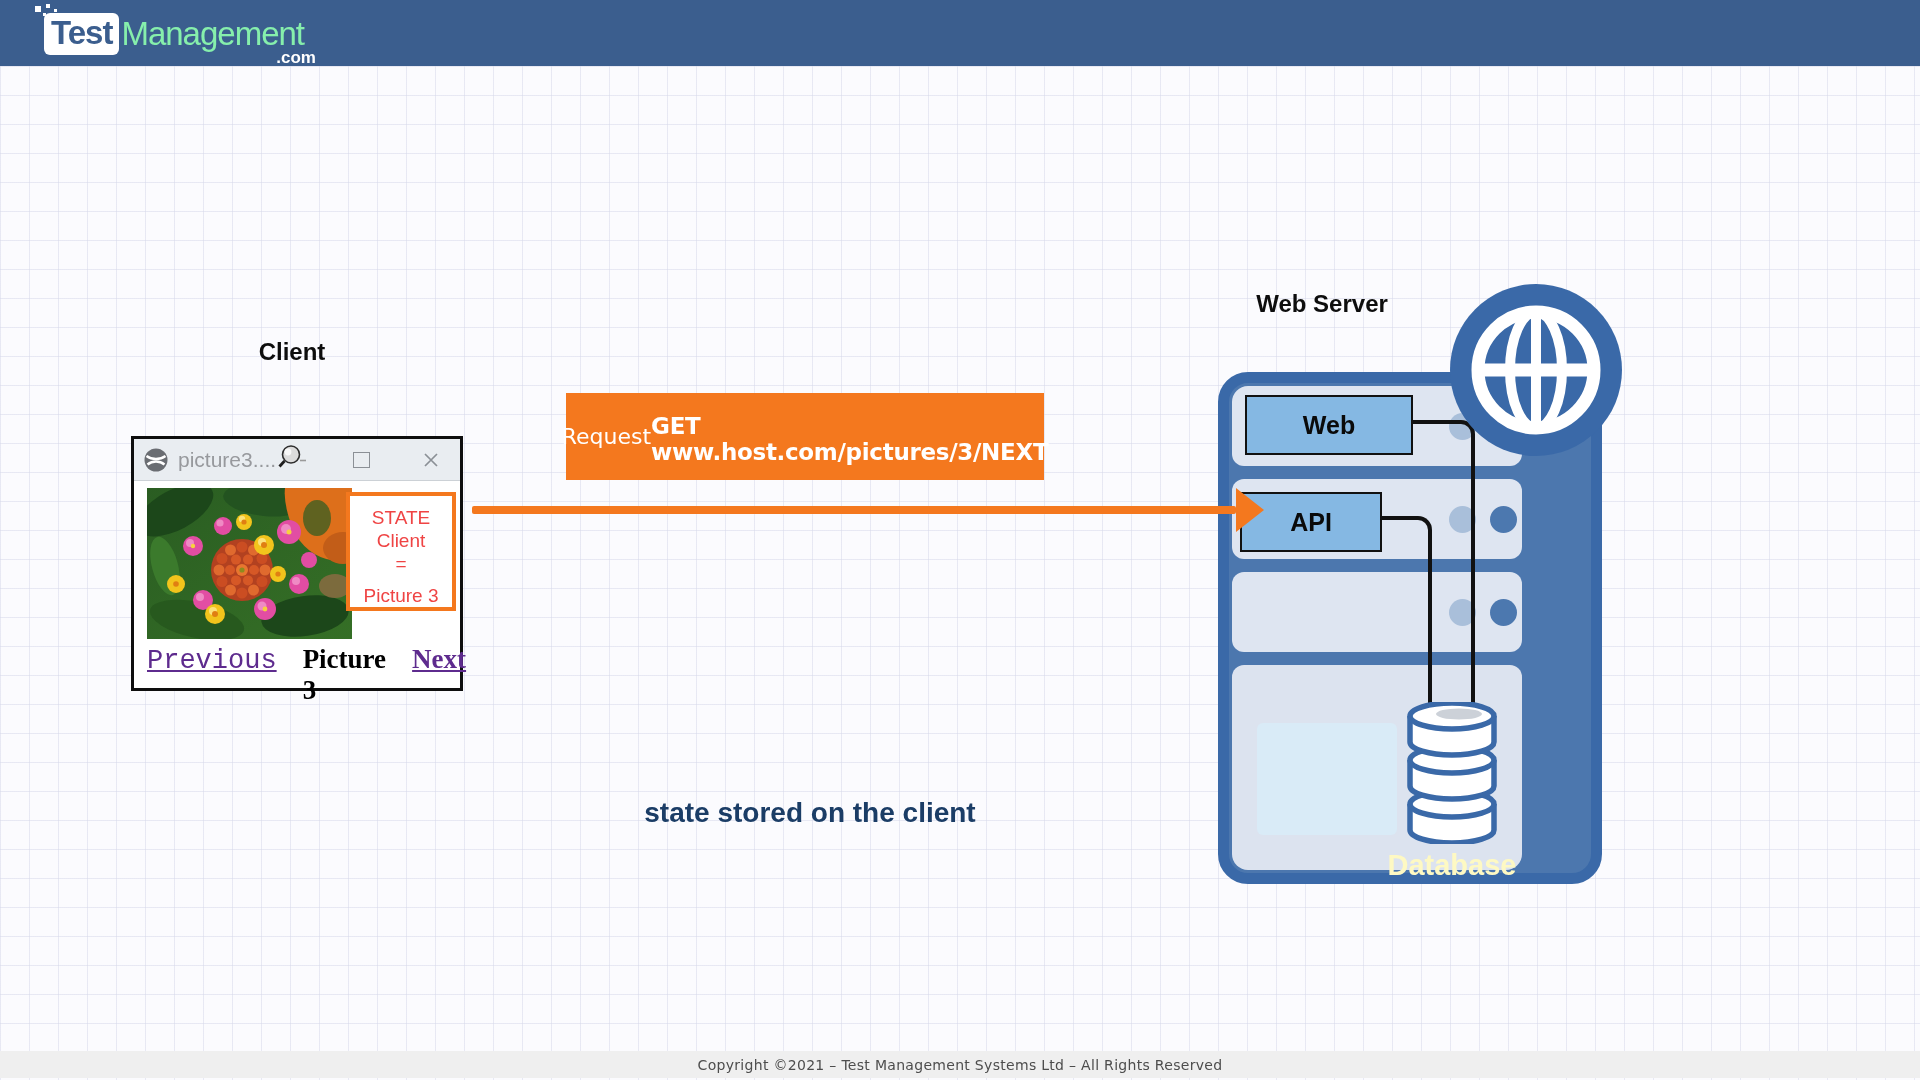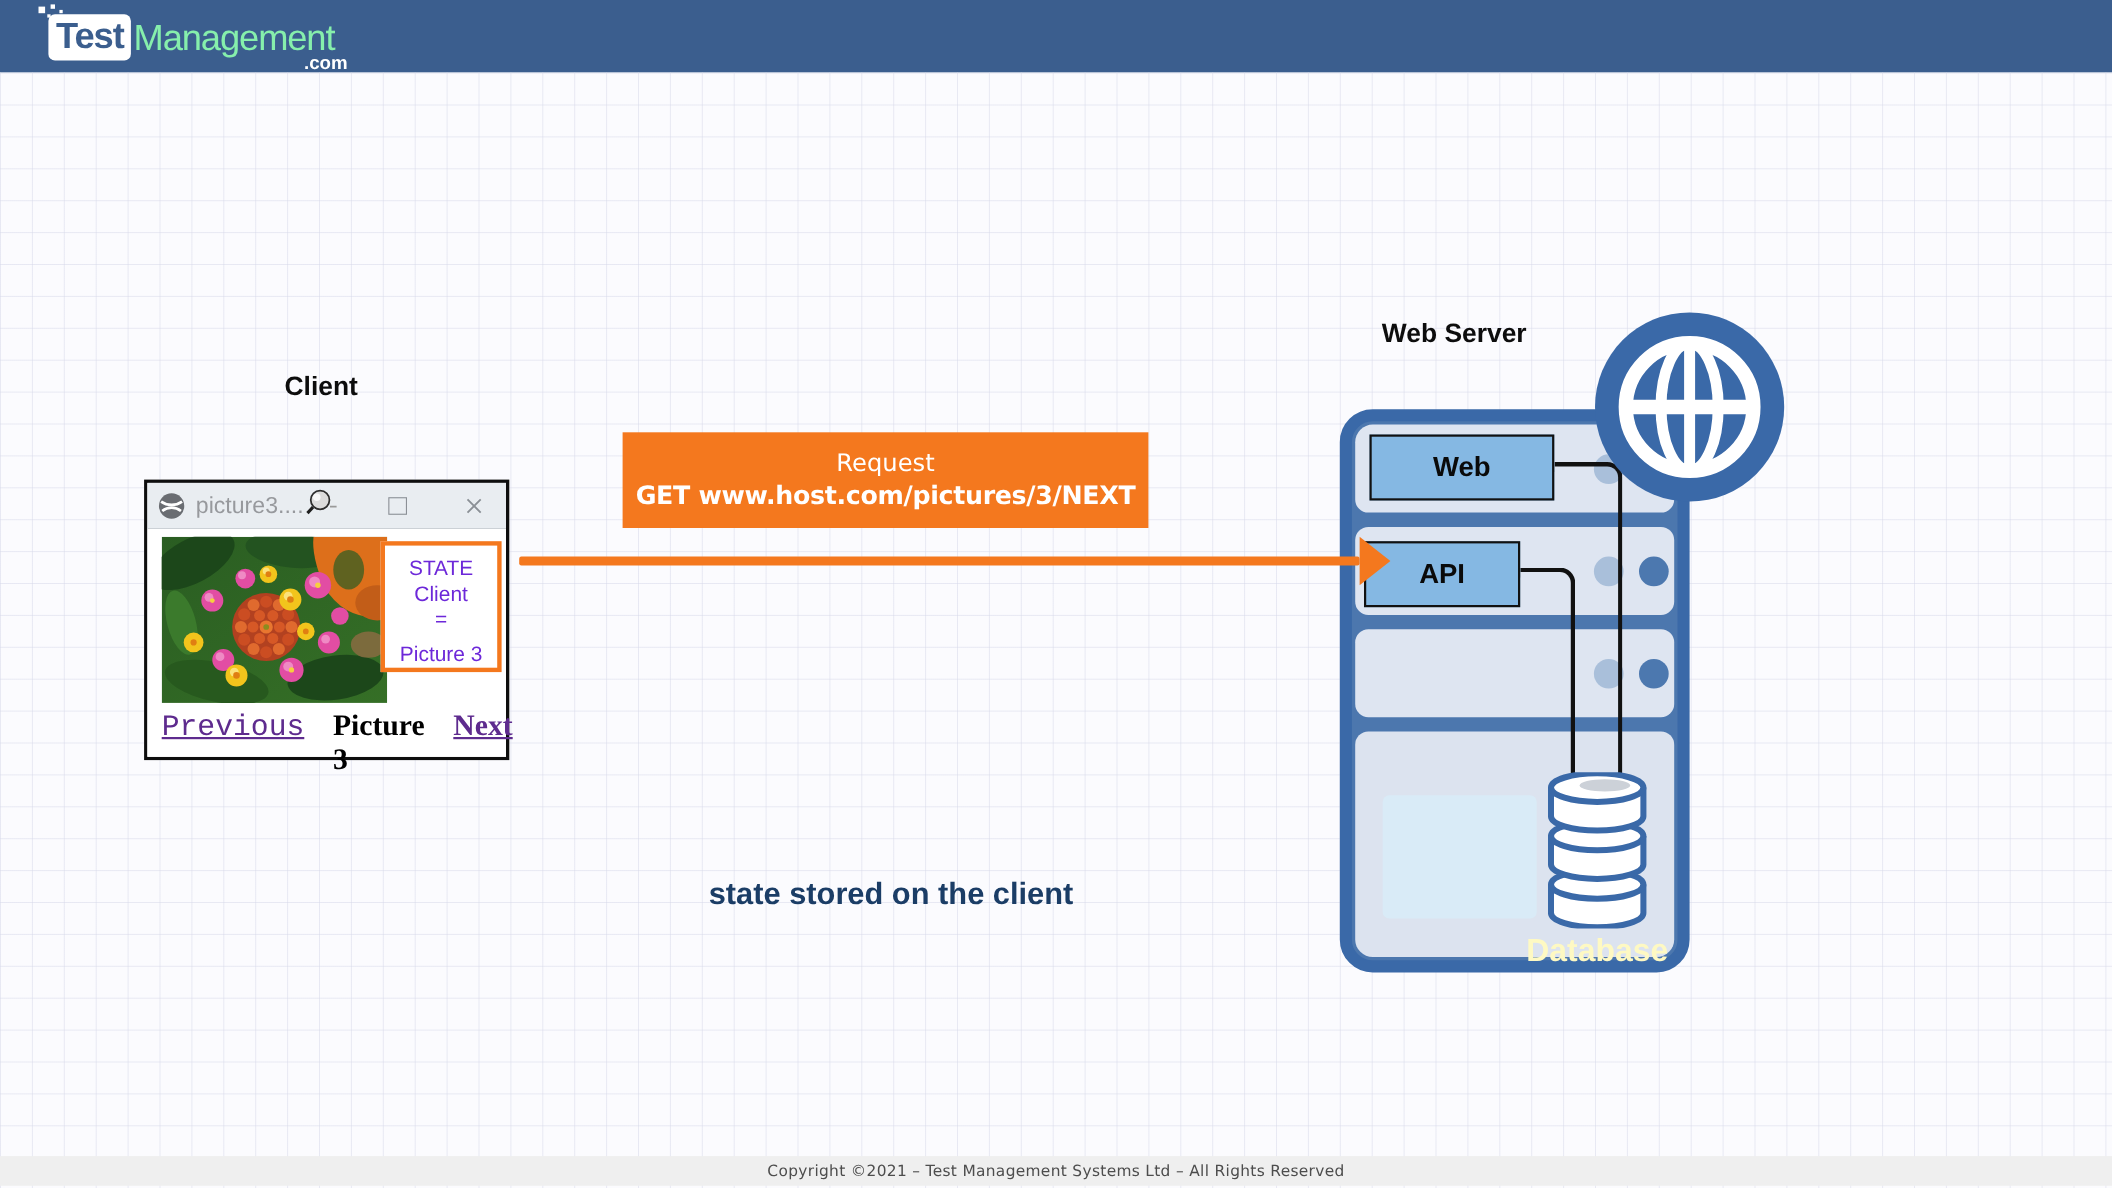--- a/index.html
+++ b/index.html
@@ -37,45 +37,45 @@
   .bw-favicon { position:absolute; left:9px; top:8px; }
   .bw-title { position:absolute; left:44px; top:9px; font-size:21px; color:#97999d; }
   .bw-cursor { position:absolute; left:141px; top:5px; }
   .bw-max { position:absolute; left:219px; top:13px; width:17px; height:16px;
             border:1.5px solid #8b9096; background:transparent; cursor:pointer; }
   .bw-close { position:absolute; left:286px; top:10px; width:22px; height:22px; cursor:pointer; }
   .bw-body { position:relative; width:100%; height:207px; background:#fff; }
   .flower { position:absolute; left:13px; top:7px; width:205px; height:151px; }
   .state-box { position:absolute; left:212px; top:11px; width:110px; height:119px;
                border:4px solid #F4781E; background:#fff; text-align:center;
-               font-size:19px; line-height:23px; color:#6d28d9; padding-top:10px; }
+               font-size:19px; line-height:23px; color:#ef4444; padding-top:10px; }
   .state-box .l4 { margin-top:9px; }
   .bw-nav { position:absolute; left:13px; top:163px; display:flex; gap:26px; align-items:baseline;
             font-family:"Liberation Serif", serif; font-size:27px; }
   .bw-prev { color:#5E2B8E; text-decoration:underline; cursor:pointer;font-family:Liberation Mono, monospace; }
   .bw-caption { color:#000; font-weight:bold; }
   .bw-next { color:#5E2B8E; font-weight:bold; text-decoration:underline; cursor:pointer; }
 
   
   .request { position:absolute; left:566px; top:327px; width:478px; height:87px; background:#F4781E;
-             display:flex; flex-direction:column; align-items:center; justify-content:center;
+             display:flex; flex-direction:row; align-items:center; justify-content:center;
              color:#fff; font-family:"DejaVu Sans", sans-serif; }
   .request .r1 { font-size:22px; }
   .request .r2 { font-size:23px; font-weight:bold; letter-spacing:-0.3px; margin-top:4px; }
 
   .arrow-line { position:absolute; left:472px; top:440px; width:764px; height:8px;
                 background:#F4781E; border-radius:2px; z-index:6; }
   .arrow-head { position:absolute; left:1236px; top:422px; width:0; height:0; z-index:6;
                 border-top:22px solid transparent; border-bottom:22px solid transparent;
                 border-left:28px solid #F4781E; }
 
   
   .ws-label { position:absolute; left:1222px; top:224px; width:200px; text-align:center;
               font-weight:bold; font-size:24px; color:#0d0d0d; }
-  .rack { position:absolute; left:1218px; top:306px; width:318px; height:512px;
+  .rack { position:absolute; left:1218px; top:306px; width:384px; height:512px;
           background:#4C77AE; border:11px solid #3A69A8; border-radius:30px; }
   .unit { position:absolute; left:3px; width:290px; background:#DEE5F1; border-radius:12px; }
   .u1{top:3px;height:80px; border-radius:16px 16px 12px 12px;}
   .u2{top:96px;height:80px;} .u3{top:189px;height:80px;}
   .u4{top:282px;height:205px; background:#DCE3EF; border-radius:12px 12px 16px 16px;}
   .node-box { position:absolute; background:#85B8E3; border:2px solid #111;
               display:flex; align-items:center; justify-content:center;
               font-weight:bold; font-size:25px; color:#0a0a0a; z-index:3; }
   .web-box { left:16px; top:12px; width:168px; height:60px; }
   .api-box { left:11px; top:109px; width:142px; height:60px; }

